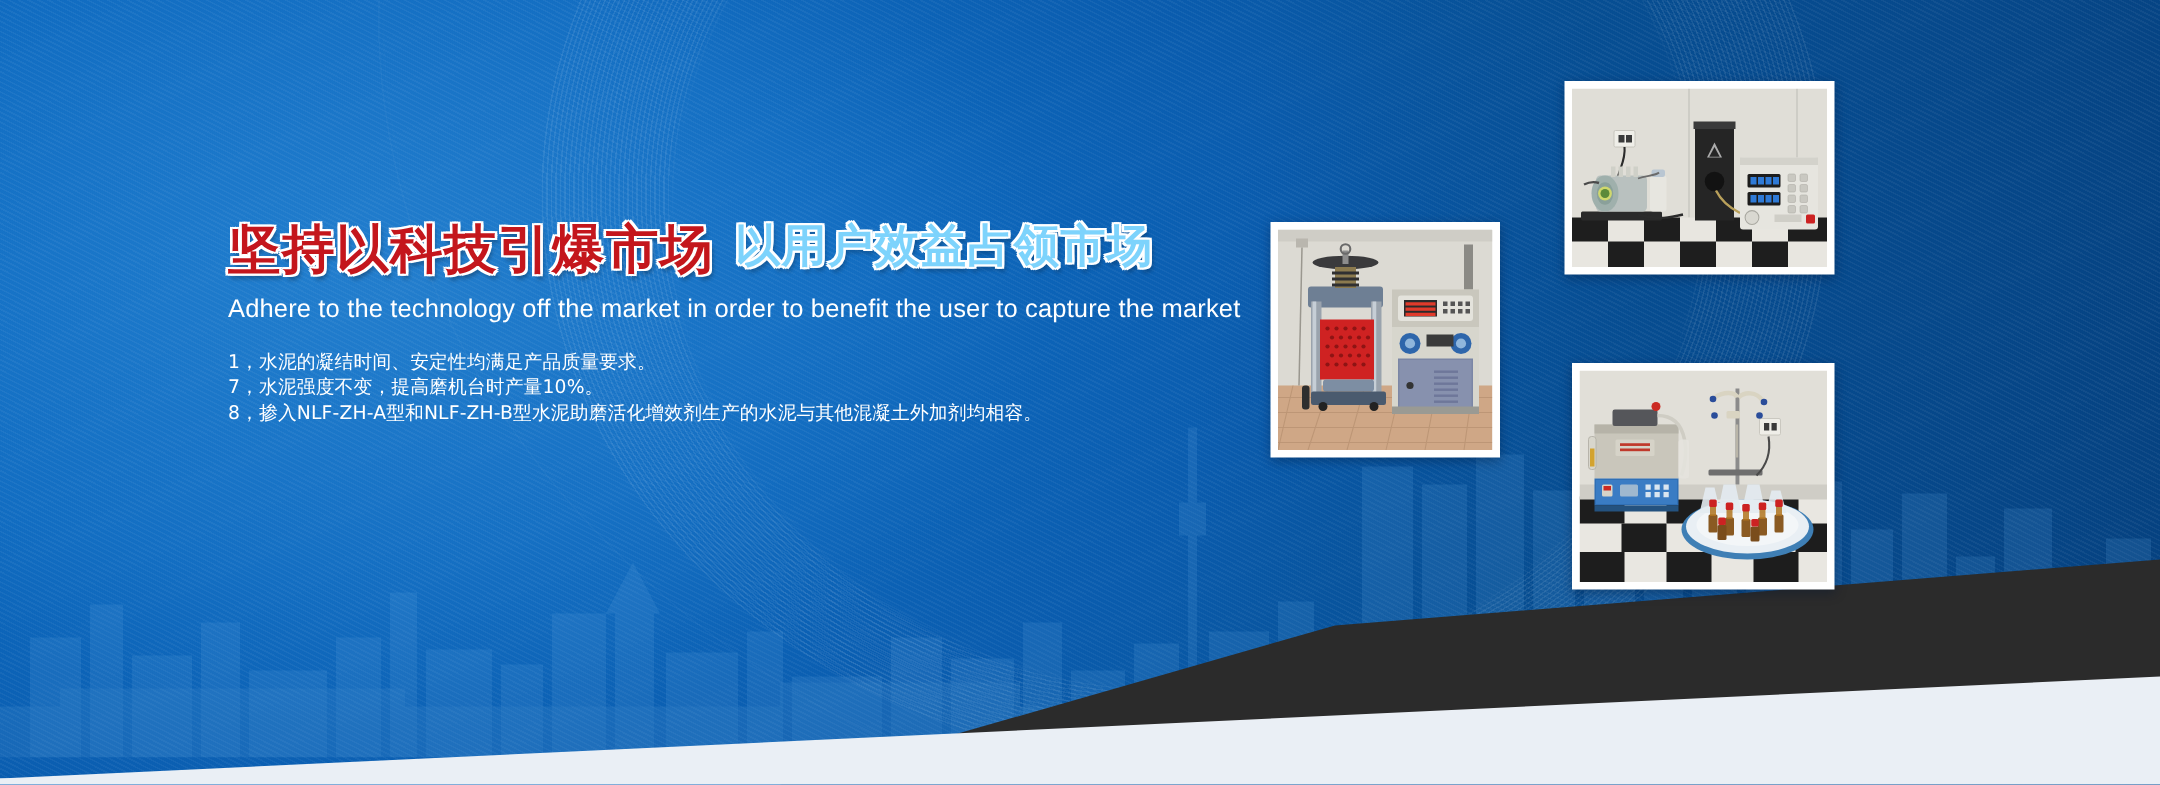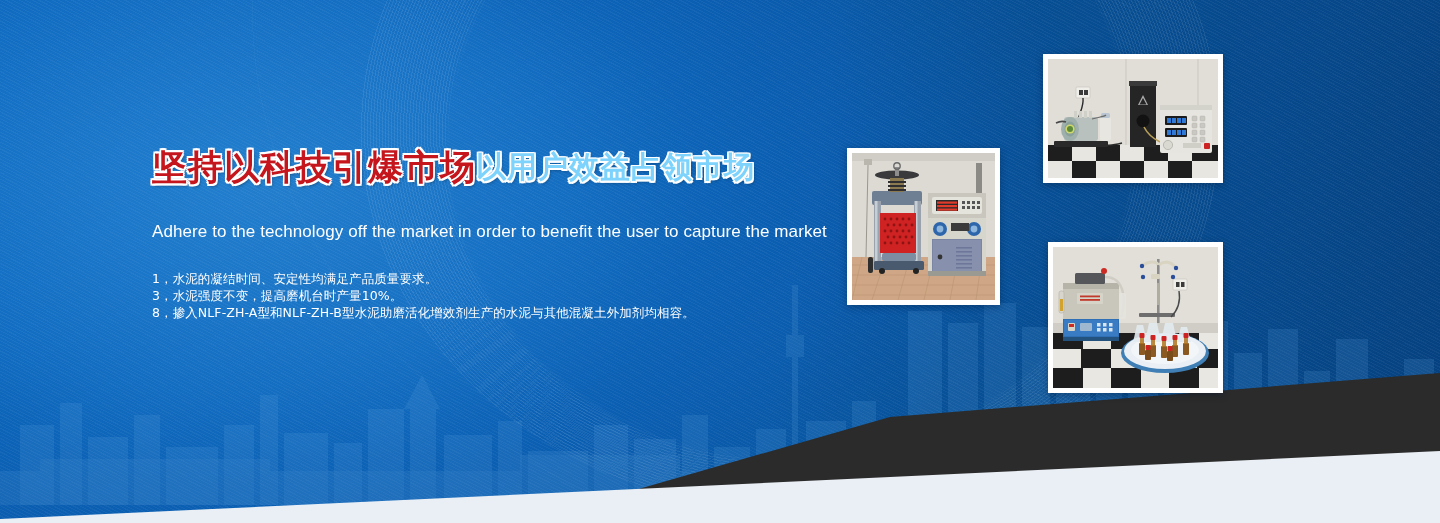--- a/index.html
+++ b/index.html
@@ -104,21 +104,21 @@
   }
   .wedge-dark svg,.wedge-white svg{display:block;width:100%;height:100%;}
   .wedge-white{
     position:absolute;left:0;bottom:0;width:1440px;height:190px;
   }
 
   
   .copy{position:absolute;left:152px;top:150px;width:640px;}
 
   .headline{
-    display:flex;align-items:center;
+    display:flex;align-items:flex-start;gap:14px;
     line-height:1;
     white-space:nowrap;
   }
   .hl-red{
     font-family:"DejaVu Sans","Liberation Sans",sans-serif;
     font-size:35px;font-weight:bold;letter-spacing:1px;
     color:#c4161c;
     text-shadow:
       -1.6px -1.6px 0 #ffffff, 1.6px -1.6px 0 #ffffff,
       -1.6px  1.6px 0 #ffffff, 1.6px  1.6px 0 #ffffff,
@@ -133,27 +133,27 @@
     padding-bottom:2px;
     text-shadow:
       -1.5px -1.5px 0 #ffffff, 1.5px -1.5px 0 #ffffff,
       -1.5px  1.5px 0 #ffffff, 1.5px  1.5px 0 #ffffff,
       -1.5px 0 0 #ffffff, 1.5px 0 0 #ffffff,
       0 -1.5px 0 #ffffff, 0 1.5px 0 #ffffff,
       2px 3px 3px rgba(0,0,0,.25);
   }
 
   .subhead{
-    margin-top:37px;
+    margin-top:11px;
     font-family:"Liberation Sans","DejaVu Sans",sans-serif;
     font-size:17px;font-weight:400;color:#ffffff;
     letter-spacing:.1px;white-space:nowrap;
   }
 
-  .bullets{margin-top:28px;}
+  .bullets{margin-top:16px;}
   .bullet{
     font-family:"DejaVu Sans","Liberation Sans",sans-serif;
     font-size:12.5px;color:#ffffff;
     line-height:17px;white-space:nowrap;
     letter-spacing:.1px;
   }
 
   
   .photo{
     position:absolute;
@@ -256,21 +256,21 @@
 
     <div class="headline">
       <span class="hl-red">坚持以科技引爆市场</span>
       <span class="hl-dark">以用户效益占领市场</span>
     </div>
 
     <div class="subhead">Adhere to the technology off the market in order to benefit the user to capture the market</div>
 
     <div class="bullets">
       <div class="bullet">1，水泥的凝结时间、安定性均满足产品质量要求。</div>
-      <div class="bullet">3，水泥强度不变，提高磨机台时产量10%。</div>
+      <div class="bullet">7，水泥强度不变，提高磨机台时产量10%。</div>
       <div class="bullet">8，掺入NLF-ZH-A型和NLF-ZH-B型水泥助磨活化增效剂生产的水泥与其他混凝土外加剂均相容。</div>
     </div>
 
   </div>
 
   <div class="photo photo-main">
     <div class="inner">
       <svg viewBox="0 0 143 147" preserveAspectRatio="none">
         <rect x="0" y="0" width="143" height="147" fill="#d9d6cf"></rect>
         <rect x="0" y="0" width="143" height="104" fill="#dcdad3"></rect>

